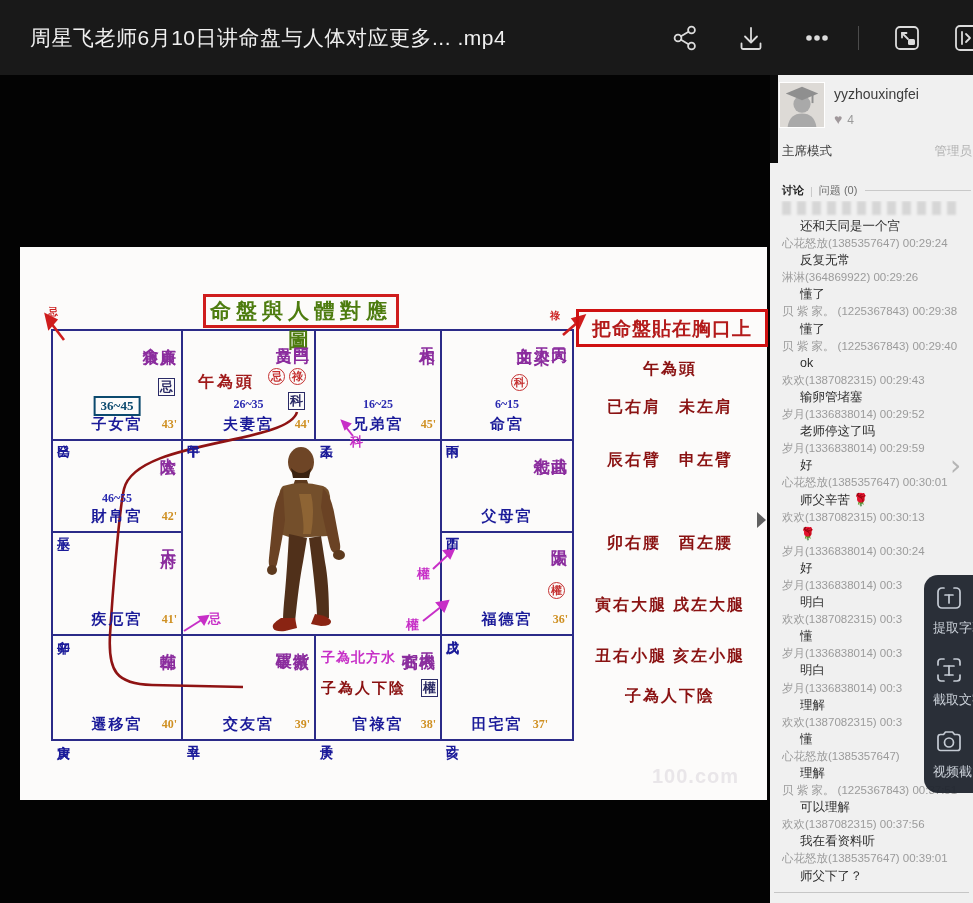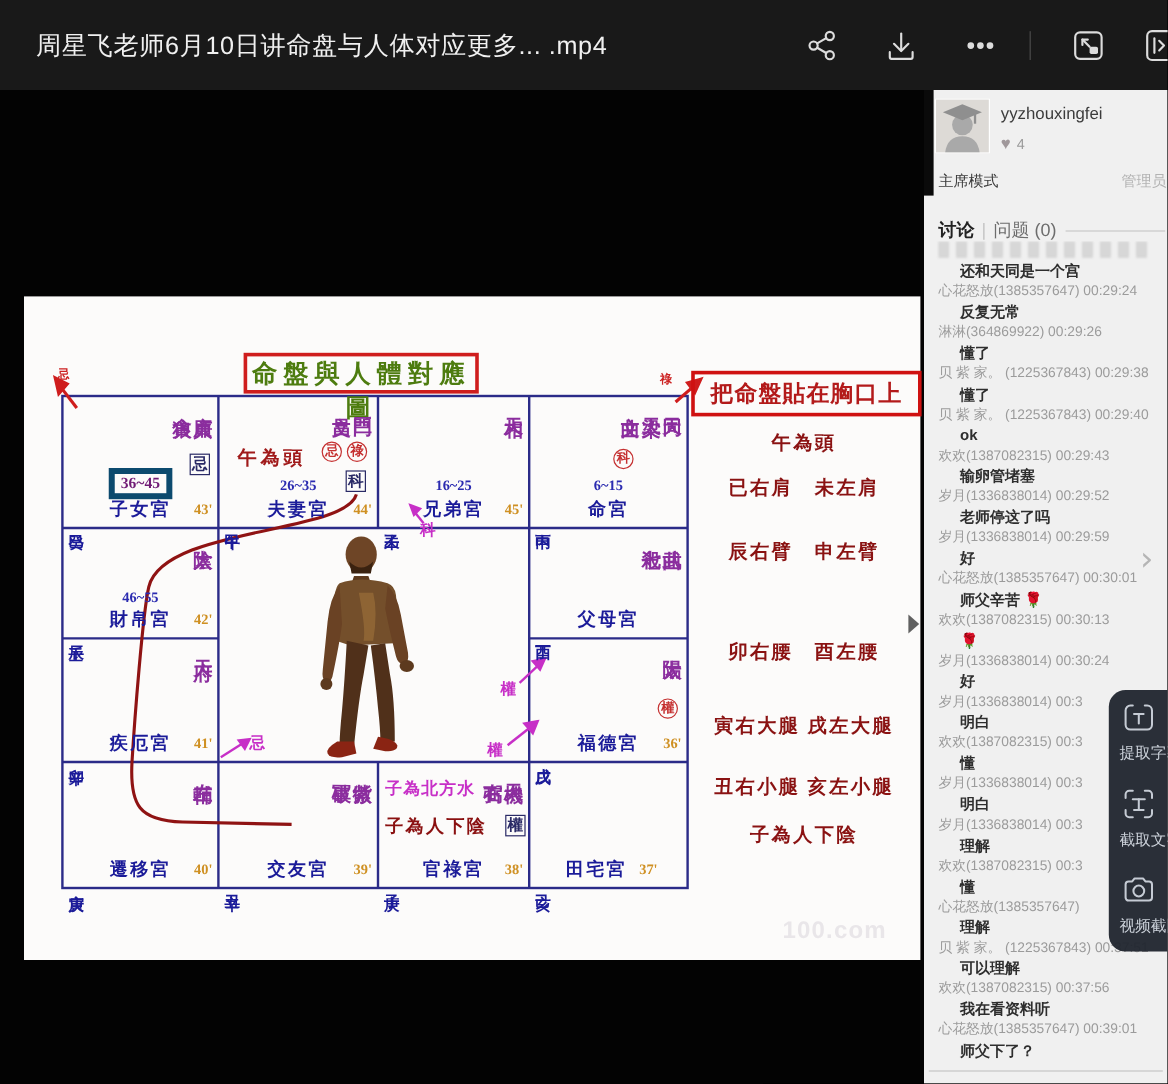--- a/index.html
+++ b/index.html
@@ -32,45 +32,45 @@
   
   .cell { position:absolute; }
   .stars { position:absolute; top:5px; right:5px; writing-mode:vertical-rl; text-orientation:upright; color:#8b2d9e; font-size:16px; font-weight:bold; line-height:1.02; }
   .stars span { display:block; margin:0 1px; letter-spacing:1px; }
   .seal { position:absolute; width:17px; height:17px; border:1.5px solid #c53030; border-radius:50%; color:#c53030; font-size:11px; line-height:15px; text-align:center; font-weight:bold; }
   .boxed { position:absolute; width:17px; height:18px; border:1.5px solid #2a2a66; color:#2a2a66; font-size:13px; line-height:16px; text-align:center; font-weight:bold; }
   .branch { position:absolute; left:5px; bottom:5px; writing-mode:vertical-rl; text-orientation:upright; color:#1b1b99; font-size:13px; font-weight:bold; line-height:1; }
   .palace { position:absolute; bottom:6px; left:0; width:100%; text-align:center; color:#1b1b99; font-size:15px; font-weight:bold; letter-spacing:2px;margin-top:32px; }
   .minutes { position:absolute; right:5px; bottom:8px; color:#cf9022; font-size:12px; font-weight:bold; }
   .range { position:absolute; bottom:28px; left:0; width:100%; text-align:center; color:#2b2bb0; font-size:12px; font-weight:bold; }
-  .range-hot { position:absolute; bottom:24px; left:50%; transform:translateX(-50%); border:5px solid #0c4a6e; color:#701a75; font-size:13px; font-weight:bold; padding:0 5px; white-space:nowrap; }
+  .range-hot { position:absolute; bottom:24px; left:50%; transform:translateX(-50%); border:2px solid #0c4a6e; color:#0c4a6e; font-size:13px; font-weight:bold; padding:0 5px; white-space:nowrap; }
   .cellnote-red { position:absolute; left:16px; top:42px; color:#a01a1a; font-size:16px; font-weight:bold; letter-spacing:3px; white-space:nowrap; }
   .hw-magenta { position:absolute; left:6px; top:14px; color:#c72fc7; font-size:14px; font-weight:bold; letter-spacing:1px; white-space:nowrap; }
   .hw-darkred { position:absolute; left:6px; top:44px; color:#8a1010; font-size:15px; font-weight:bold; letter-spacing:2px; white-space:nowrap; }
   .tinymark { position:absolute; font-size:10px; font-weight:bold; }
   .m-magenta { color:#c72fc7; } .m-red { color:#cc2222; }
   .watermark { position:absolute; left:632px; top:518px; color:#e9e6e9; font-size:20px; font-weight:bold; letter-spacing:1px; font-family:"Liberation Sans",sans-serif; }
 
   
   .sidebar { position:absolute; left:770px; top:75px; width:203px; height:828px; background:#f0f0f0; z-index:5; }
   .sb-darkstrip { position:absolute; left:0; top:0; width:8px; height:88px; background:#0a0a0a; }
   .avatar { position:absolute; left:9px; top:7px; width:46px; height:46px; background:#dddad6; border:1px solid #fff; cursor:pointer; }
   .sb-user { position:absolute; left:64px; top:11px; color:#3c3c3c; font-size:14px; }
   .sb-like { position:absolute; left:64px; top:36px; color:#9a9a9a; font-size:12px; cursor:pointer; }
   .sb-like .hrt { color:#a0989b; font-size:14px; margin-right:5px; }
   .sb-mode { position:absolute; left:12px; top:68px; color:#3a3a3a; font-size:12.5px; }
   .sb-role { position:absolute; right:1px; top:68px; color:#b3b3b3; font-size:12.5px; }
-  .sb-tabs { position:absolute; left:12px; right:0; top:108px; display:flex; align-items:center; font-size:15px; }
+  .sb-tabs { position:absolute; left:12px; right:0; top:108px; display:flex; align-items:center; font-size:11px; }
   .tab-disc { color:#222; font-weight:bold; cursor:pointer; }
   .tab-sep { color:#c5c5c5; margin:0 6px; }
   .tab-q { color:#6d6d6d; cursor:pointer; }
   .sb-tabline { flex:1; height:1px; background:#c9c9c9; margin:0 2px 0 8px; }
   .chat { position:absolute; left:0; right:0; top:126px; height:686px; overflow:hidden; }
   .blur-row { height:14px; margin:0 14px 3px 12px; background:repeating-linear-gradient(90deg,#b8b8b8 0 9px,transparent 9px 15px); opacity:.45; filter:blur(1px); }
-  .msg { padding-left:30px; color:#2e2e2e; font-weight:bold; font-size:12.5px; height:17.1px; line-height:17.1px; white-space:nowrap; overflow:hidden; }
+  .msg { padding-left:30px; color:#2e2e2e; font-weight:normal; font-size:12.5px; height:17.1px; line-height:17.1px; white-space:nowrap; overflow:hidden; }
   .meta { padding-left:12px; color:#9b9b9b; font-size:11.5px; height:17.1px; line-height:17.1px; white-space:nowrap; overflow:hidden; }
   .sb-bottomline { position:absolute; left:4px; right:4px; top:817px; height:1px; background:#c6c6c6; }
 
   .chevron { position:absolute; left:950px; top:452px; color:#b5b5b5; font-size:28px; line-height:28px; z-index:20; cursor:pointer; font-family:"DejaVu Sans",sans-serif; }
 
   
   .tools { position:absolute; right:0; top:575px; width:49px; height:218px; background:rgba(33,39,48,.96); border-radius:14px 0 0 14px; z-index:40; }
   .tool-item { position:relative; height:72px; cursor:pointer; }
   .tool-item svg { position:absolute; left:11px; top:9px; width:28px; height:28px; stroke:#c5cbd4; fill:none; stroke-width:1.7; stroke-linecap:round; stroke-linejoin:round; }
   .tool-label { position:absolute; left:9px; top:44px; color:#ccd2da; font-size:13px; white-space:nowrap; }

